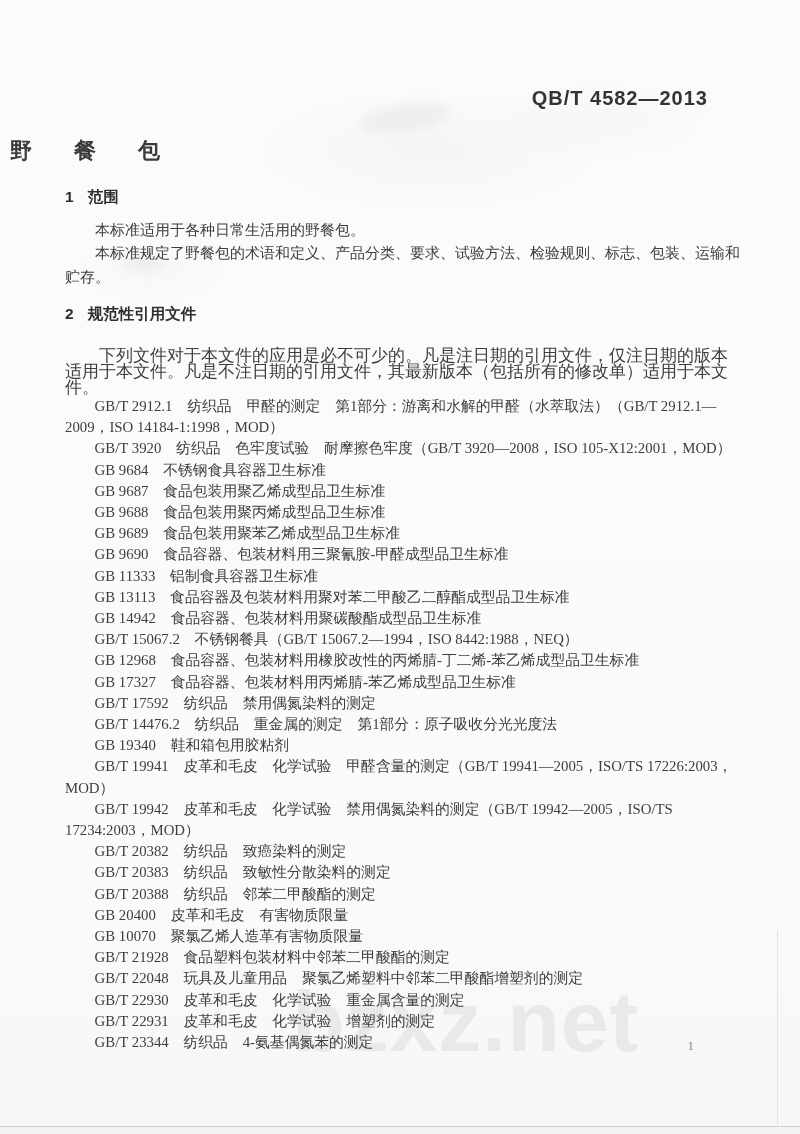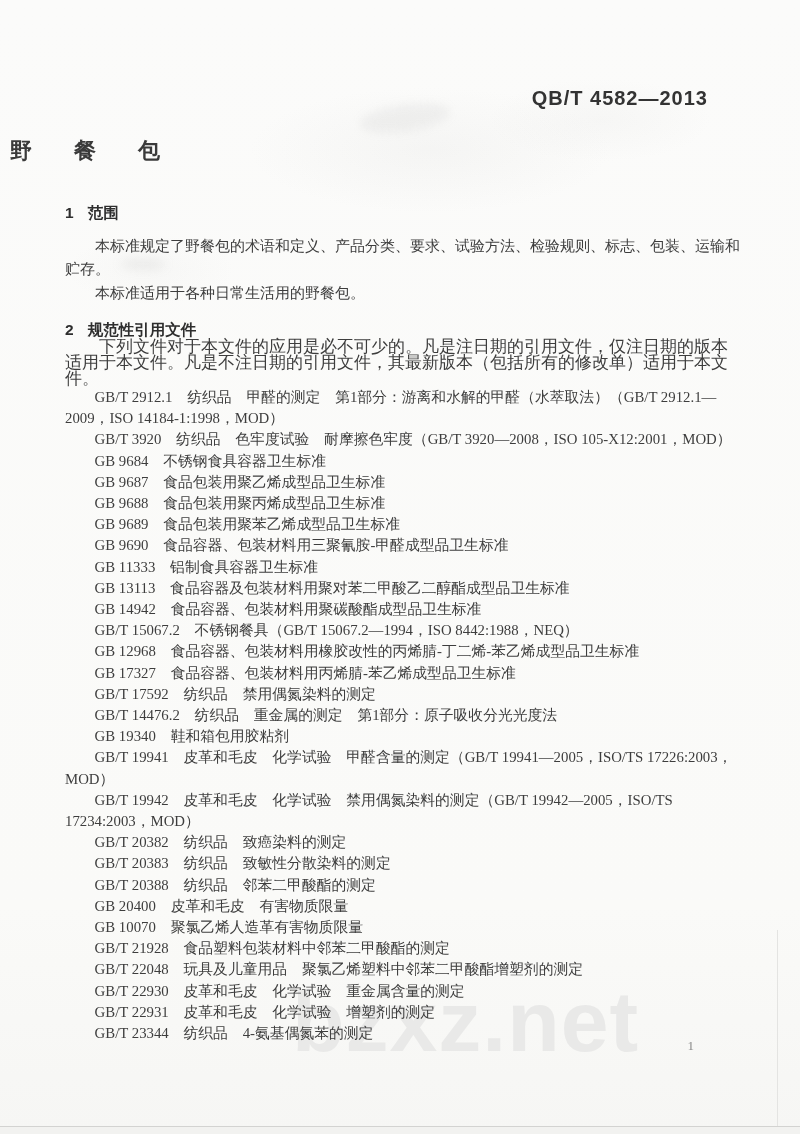--- a/index.html
+++ b/index.html
@@ -36,35 +36,35 @@
     text-align: left;
     font-size: 22px;
     font-weight: bold;
     letter-spacing: 10px;
     text-indent: 10px;
     color: #3a3a3a;
     font-family: "Liberation Sans", "DejaVu Sans", sans-serif;
   }
   .flow {
     position: absolute;
-    top: 204px;
+    top: 188px;
     left: 65px;
     width: 678px;
     z-index: 2;
   }
   .sec-heading {
     margin: 0 0 13px 0;
     font-size: 15.5px;
     font-weight: bold;
     line-height: 18px;
     color: #2e2e2e;
     font-family: "Liberation Sans", "DejaVu Sans", sans-serif;
   }
   .sec-heading .sec-num { margin-right: 14px; }
-  .sec-heading.second { margin-top: 16px; margin-bottom: 0; }
+  .sec-heading.second { margin-top: 16px; margin-bottom: 25px; }
   .body-para {
     margin: 0;
     text-indent: 2em;
     font-size: 15px;
     line-height: 23.3px;
     color: #3d3d3d;
   }
   .intro-para {
     margin: 0;
     text-indent: 2em;
@@ -138,22 +138,22 @@
   <div class="watermark">bzxz.net</div>
 
   <div class="header-code">QB/T 4582—2013</div>
 
   <h1 class="doc-title">野　餐　包</h1>
 
   <div class="flow">
 
     <h2 class="sec-heading"><span class="sec-num">1</span><span>范围</span></h2>
 
+    <p class="body-para">本标准适用于各种日常生活用的野餐包。</p>
     <p class="body-para">本标准规定了野餐包的术语和定义、产品分类、要求、试验方法、检验规则、标志、包装、运输和贮存。</p>
-    <p class="body-para">本标准适用于各种日常生活用的野餐包。</p>
 
     <h2 class="sec-heading second"><span class="sec-num">2</span><span>规范性引用文件</span></h2>
 
     <p class="intro-para">下列文件对于本文件的应用是必不可少的。凡是注日期的引用文件，仅注日期的版本适用于本文件。凡是不注日期的引用文件，其最新版本（包括所有的修改单）适用于本文件。</p>
 
     <div class="ref-list">
         <p>GB/T 2912.1　纺织品　甲醛的测定　第1部分：游离和水解的甲醛（水萃取法）（GB/T 2912.1—2009，ISO 14184-1:1998，MOD）</p>
         <p>GB/T 3920　纺织品　色牢度试验　耐摩擦色牢度（GB/T 3920—2008，ISO 105-X12:2001，MOD）</p>
         <p>GB 9684　不锈钢食具容器卫生标准</p>
         <p>GB 9687　食品包装用聚乙烯成型品卫生标准</p>

